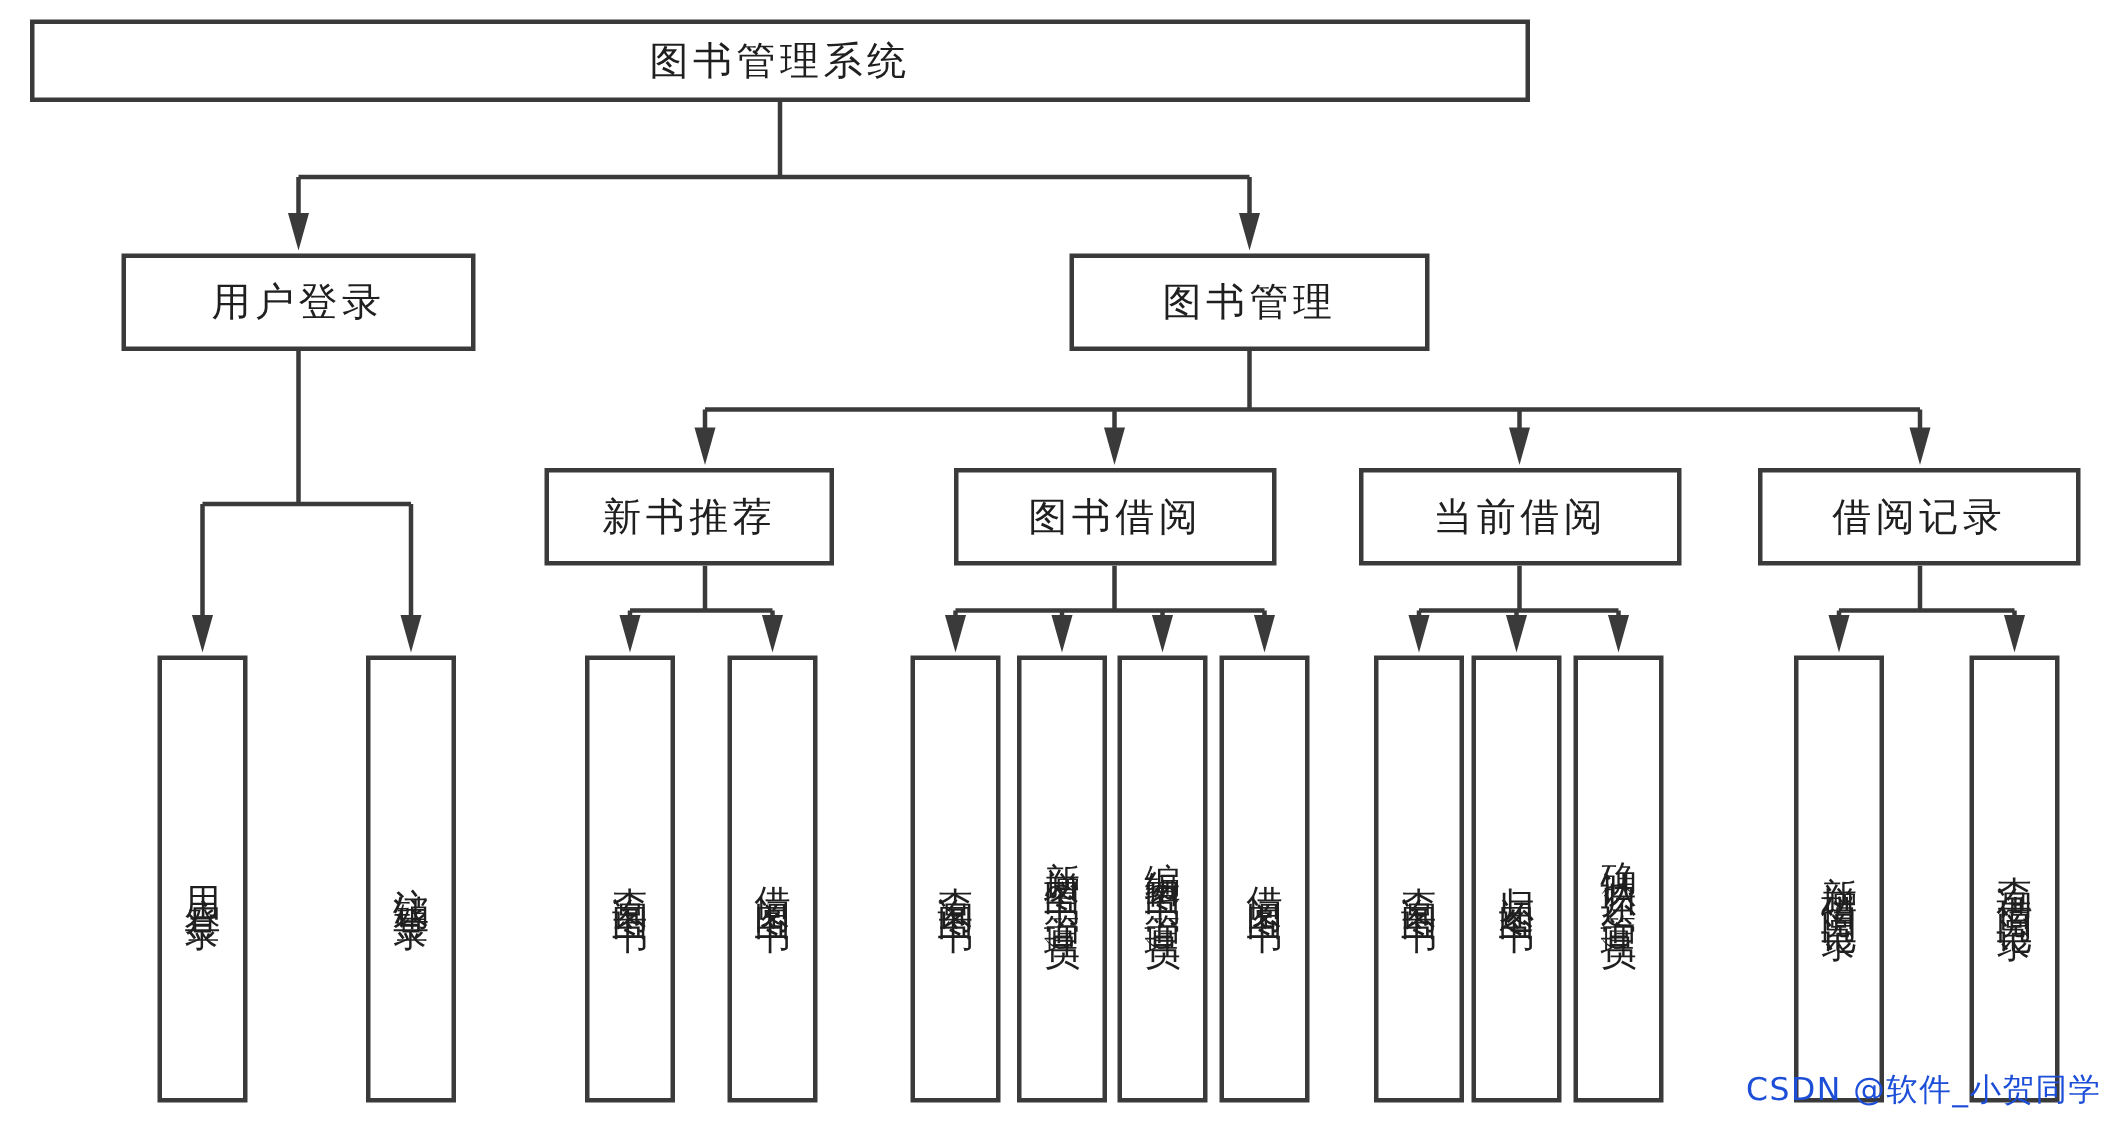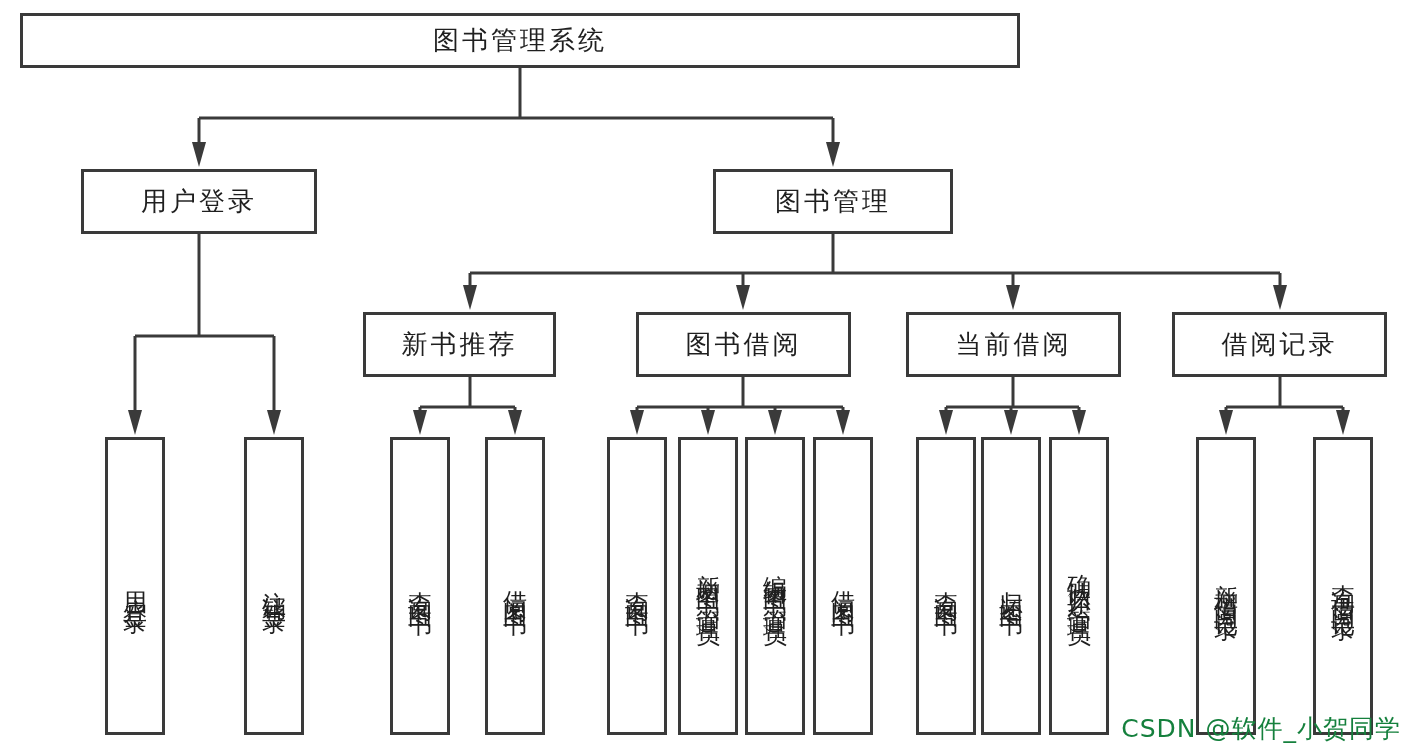--- a/index.html
+++ b/index.html
@@ -17,21 +17,21 @@
     position:absolute;z-index:2;box-sizing:border-box;background:#fff;
     border:3px solid #3a3a3a;top:437px;width:60px;height:298px;
     display:flex;align-items:center;justify-content:center;
   }
   .vtext{
     writing-mode:vertical-rl;text-orientation:mixed;
     font-size:24px;letter-spacing:7px;line-height:1;white-space:nowrap;
   }
   .watermark{
     position:absolute;z-index:9;right:4px;top:712px;
-    font-size:25px;color:#15803d;letter-spacing:1px;white-space:nowrap;
+    font-size:21px;color:#1d4ed8;letter-spacing:1px;white-space:nowrap;
   }
   .wire{stroke:#3a3a3a;stroke-width:3;fill:none;}
   .head{fill:#3a3a3a;stroke:none;}
 </style>
 </head>
 <body>
 
 <div id="canvas">
 
   <svg id="wires" width="1405" height="747" viewBox="0 0 1405 747">

